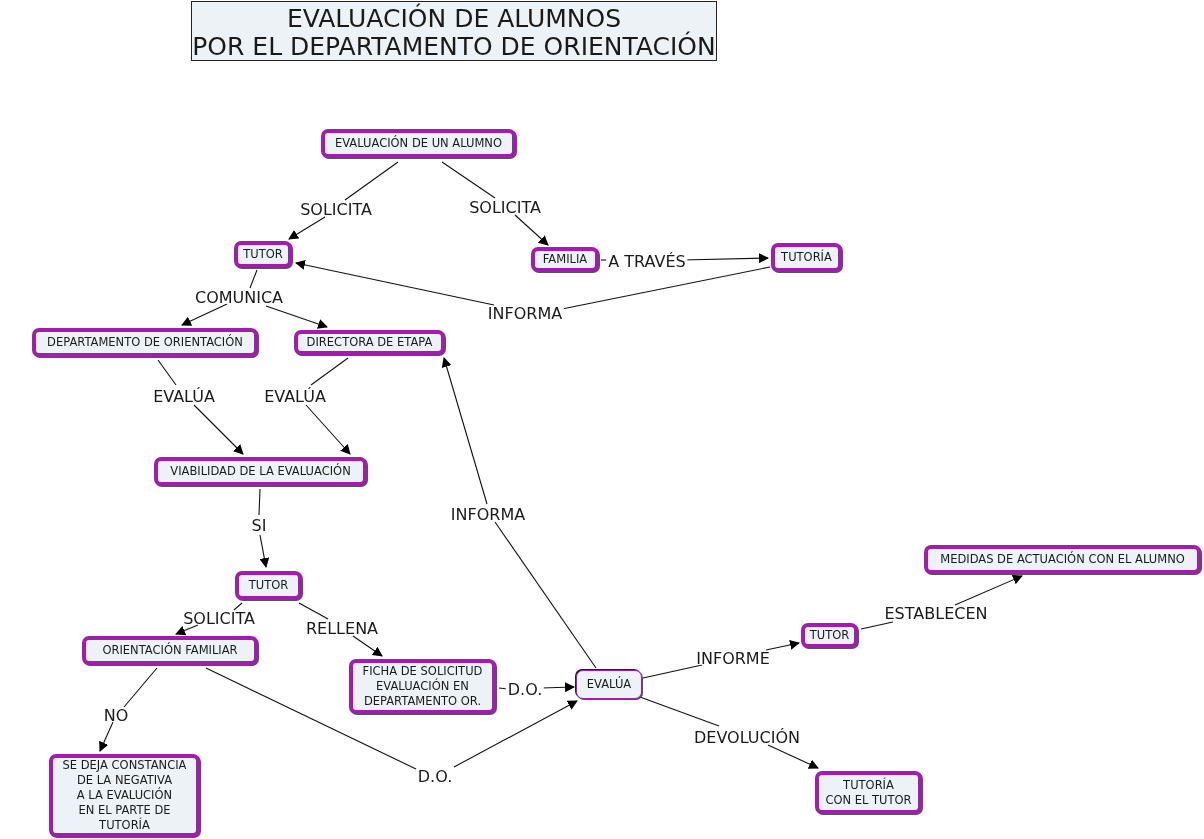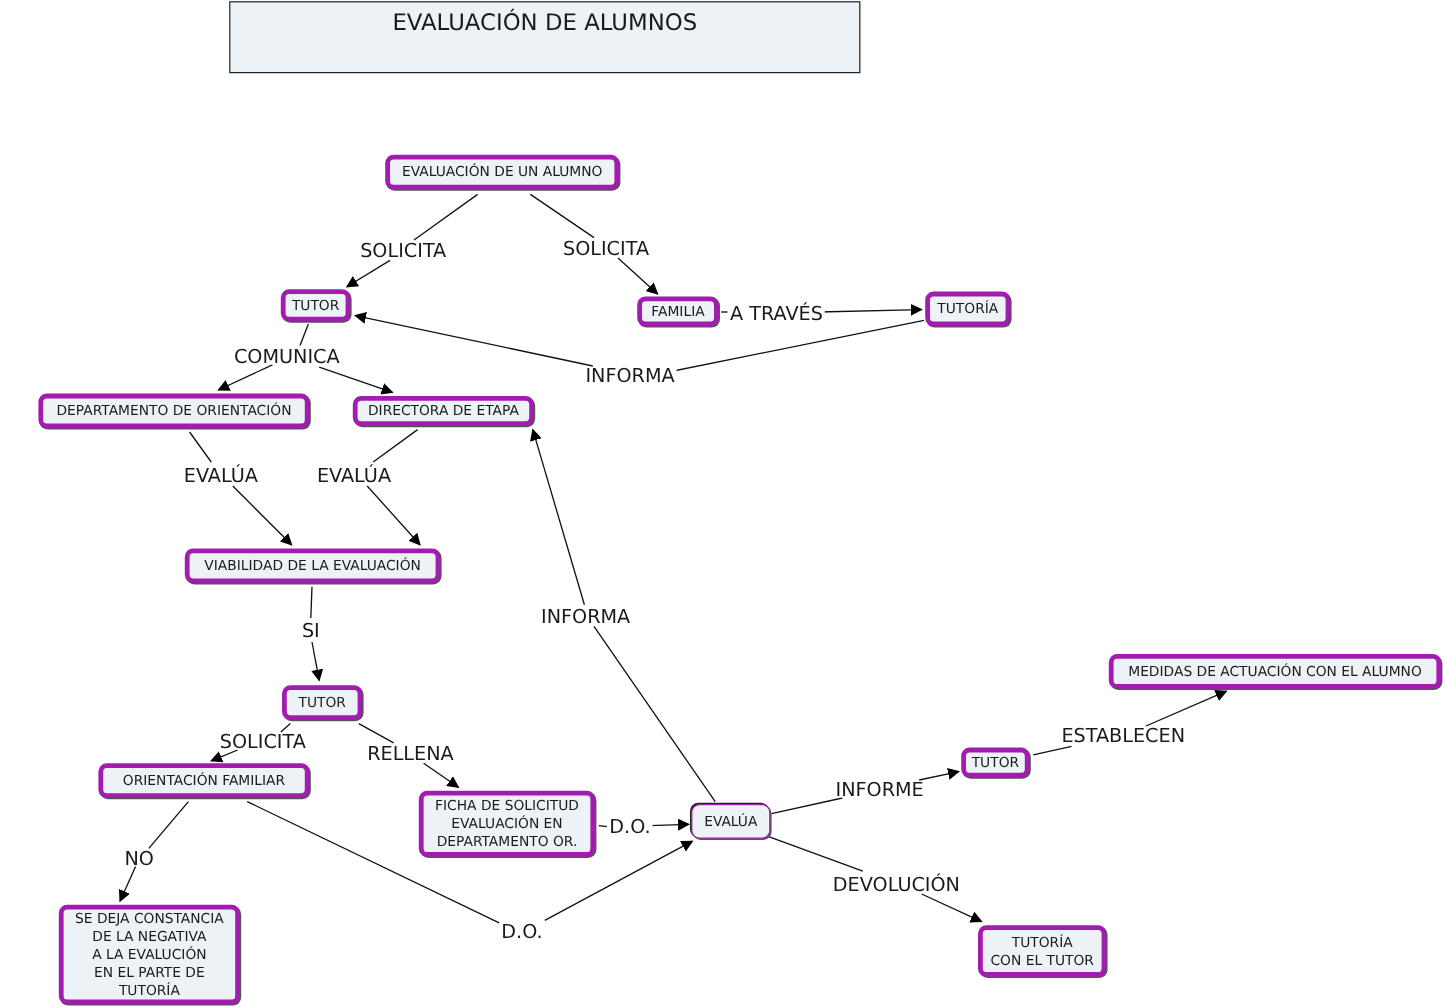--- a/index.html
+++ b/index.html
@@ -1,20 +1,20 @@
 <!DOCTYPE html>
 <html><head>
 <meta charset="utf-8">
 <style>
   html, body { margin: 0; padding: 0; background: #ffffff; }
   body { width: 1204px; height: 839px; position: relative; overflow: hidden;
          font-family: "DejaVu Sans", sans-serif; color: #1a1a1a; }
   #title-box { position: absolute; left: 191px; top: 1px; width: 526px; height: 60px;
     border: 1px solid #222; background: #ecf2f5; box-sizing: border-box;
-    text-align: center; font-size: 19px; line-height: 28px; padding-top: 3px; }
+    text-align: center; font-size: 25px; line-height: 28px; padding-top: 3px; }
   #title-box span { display: block; }
   #edges { position: absolute; left: 0; top: 0; }
   .node { position: absolute; box-sizing: border-box; background: #ecf2f5;
     border: 4px solid #a21caf; border-radius: 7px; font-size: 11.5px; line-height: 15px;
     text-align: center; display: flex; align-items: center; justify-content: center;
     white-space: pre-line; box-shadow: 1px 1px 0 #555; }
   .node.double { border-width: 1px; box-shadow: -1px -1px 0 #222, 1px 1px 0 #555; }
   .lbl { position: absolute; font-size: 16px; background: #ffffff; line-height: 13px;
     padding: 0 2px; white-space: nowrap; transform: translate(-50%, -50%); }
 </style>
@@ -78,20 +78,21 @@
     <line x1="861" y1="629" x2="893" y2="622"></line>
     <line x1="955" y1="605" x2="1022" y2="576" marker-end="url(#arrow)"></line>
 
     <line x1="640" y1="697" x2="719" y2="726"></line>
     <line x1="768" y1="745" x2="818" y2="768" marker-end="url(#arrow)"></line>
   </g>
 </svg>
 
 <div id="title-box">
   <span>EVALUACIÓN DE ALUMNOS</span>
+  <span>POR EL DEPARTAMENTO DE ORIENTACIÓN</span>
 </div>
 
 <div class="node" style="left:321px;top:129px;width:195px;height:29px;">EVALUACIÓN DE UN ALUMNO</div>
 <div class="node" style="left:234px;top:241px;width:58px;height:27px;">TUTOR</div>
 <div class="node" style="left:531px;top:247px;width:68px;height:25px;">FAMILIA</div>
 <div class="node" style="left:771px;top:243px;width:71px;height:29px;">TUTORÍA</div>
 <div class="node" style="left:32px;top:328px;width:226px;height:29px;">DEPARTAMENTO DE ORIENTACIÓN</div>
 <div class="node" style="left:294px;top:330px;width:151px;height:25px;">DIRECTORA DE ETAPA</div>
 <div class="node" style="left:154px;top:457px;width:213px;height:29px;">VIABILIDAD DE LA EVALUACIÓN</div>
 <div class="node" style="left:235px;top:571px;width:67px;height:29px;">TUTOR</div>

